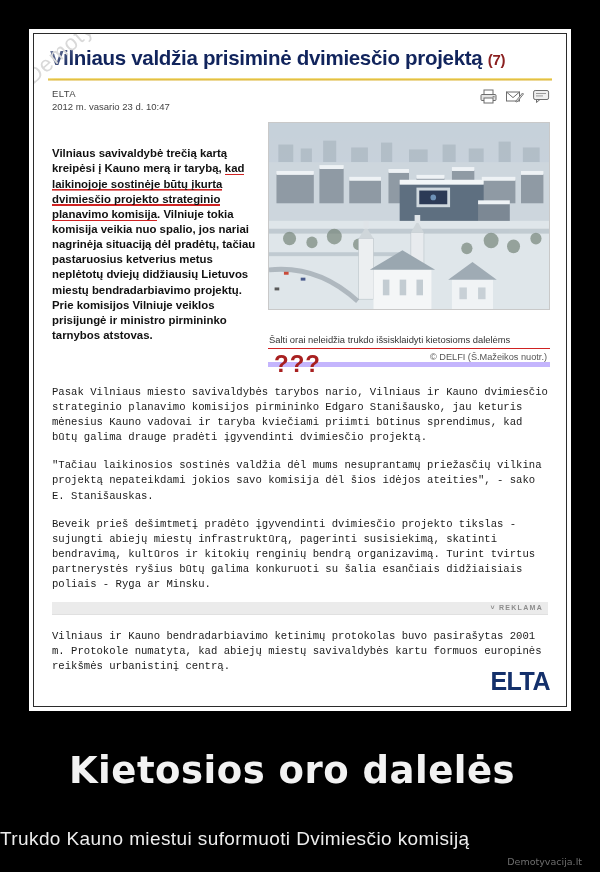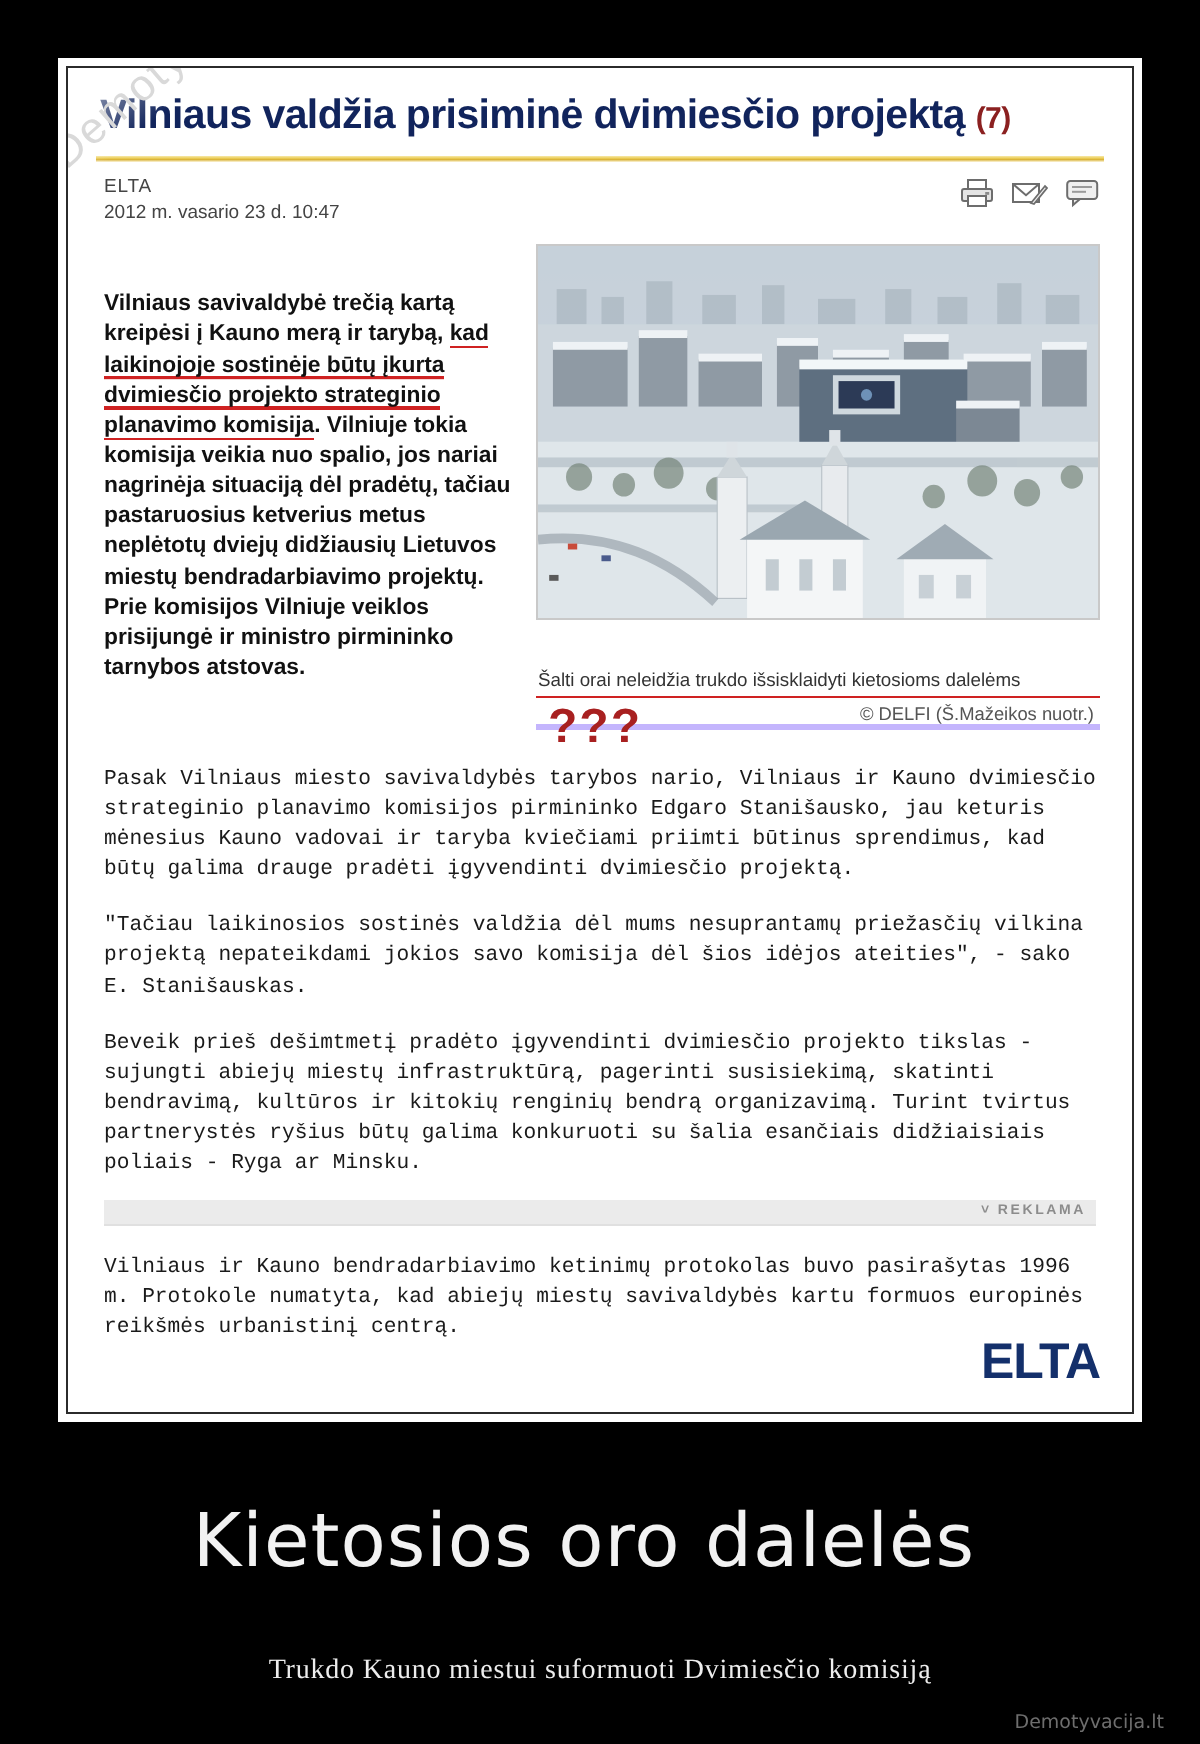--- a/index.html
+++ b/index.html
@@ -136,21 +136,21 @@
     border-bottom: 1.6px solid #cf2222;
     white-space: nowrap;
     overflow: hidden;
     margin-top: 22px;
   }
   .credit {
     font-size: 9.2px;
     color: #555;
     text-align: right;
     padding: 3px 3px 0 0;
-    border-bottom: 3px solid #c4b5fd;
+    border-bottom: 5px solid #c4b5fd;
   }
   .qmarks {
     position: absolute;
     left: 6px;
     top: 20px;
     font-size: 24px;
     font-weight: bold;
     color: #a82020;
     letter-spacing: 1px;
     line-height: 1;
@@ -208,34 +208,34 @@
   }
 
   
   .demo-title {
     position: absolute;
     left: 0; right: 16px;
     top: 752px;
     text-align: center;
     color: #f2f2f2;
     font-size: 37px;
-    font-weight: normal;
+    font-weight: bold;
     letter-spacing: 0.5px;
     line-height: 1;
     font-family: "DejaVu Sans", sans-serif;
   }
   .demo-sub {
     position: absolute;
     left: 0; right: 0;
     top: 828px;
-    text-align: center;
+    text-align: left;
     color: #ededed;
-    font-size: 14px;
+    font-size: 19px;
     letter-spacing: 0.4px;
-    font-family: Liberation Serif, serif;
+    font-family: Liberation Sans, sans-serif;
   }
   .site-mark {
     position: absolute;
     right: 18px;
     top: 856px;
     color: #6e6e6e;
     font-size: 9.5px;
     font-family: "DejaVu Sans", sans-serif;
   }
 </style>
@@ -403,21 +403,21 @@
 
       <p><span>"Tačiau </span><span class="ul-red2">laikinosios sostinės valdžia dėl mums nesuprantamų priežasčių vilkina projektą nepateikdami jokios savo komisija dėl šios idėjos ateities</span><span>", - sako E. Stanišauskas.</span></p>
 
       <p class="tight">Beveik prieš dešimtmetį pradėto įgyvendinti dvimiesčio projekto tikslas - sujungti abiejų miestų infrastruktūrą, pagerinti susisiekimą, skatinti bendravimą, kultūros ir kitokių renginių bendrą organizavimą. Turint tvirtus partnerystės ryšius būtų galima konkuruoti su šalia esančiais didžiaisiais poliais - Ryga ar Minsku.</p>
 
       <div class="reklama-bar">
         <span class="chev">˅</span>
         <span>REKLAMA</span>
       </div>
 
-      <p>Vilniaus ir Kauno bendradarbiavimo ketinimų protokolas buvo pasirašytas 1996 m. Protokole numatyta, kad abiejų miestų savivaldybės kartu formuos europinės reikšmės urbanistinį centrą.</p>
+      <p>Vilniaus ir Kauno bendradarbiavimo ketinimų protokolas buvo pasirašytas 2001 m. Protokole numatyta, kad abiejų miestų savivaldybės kartu formuos europinės reikšmės urbanistinį centrą.</p>
     </div>
 
     <div class="elta-logo">ELTA</div>
   </div>
 </div>
 
 <div class="demo-title">Kietosios oro dalelės</div>
 <div class="demo-sub">Trukdo Kauno miestui suformuoti Dvimiesčio komisiją</div>
 <div class="site-mark">Demotyvacija.lt</div>
 

